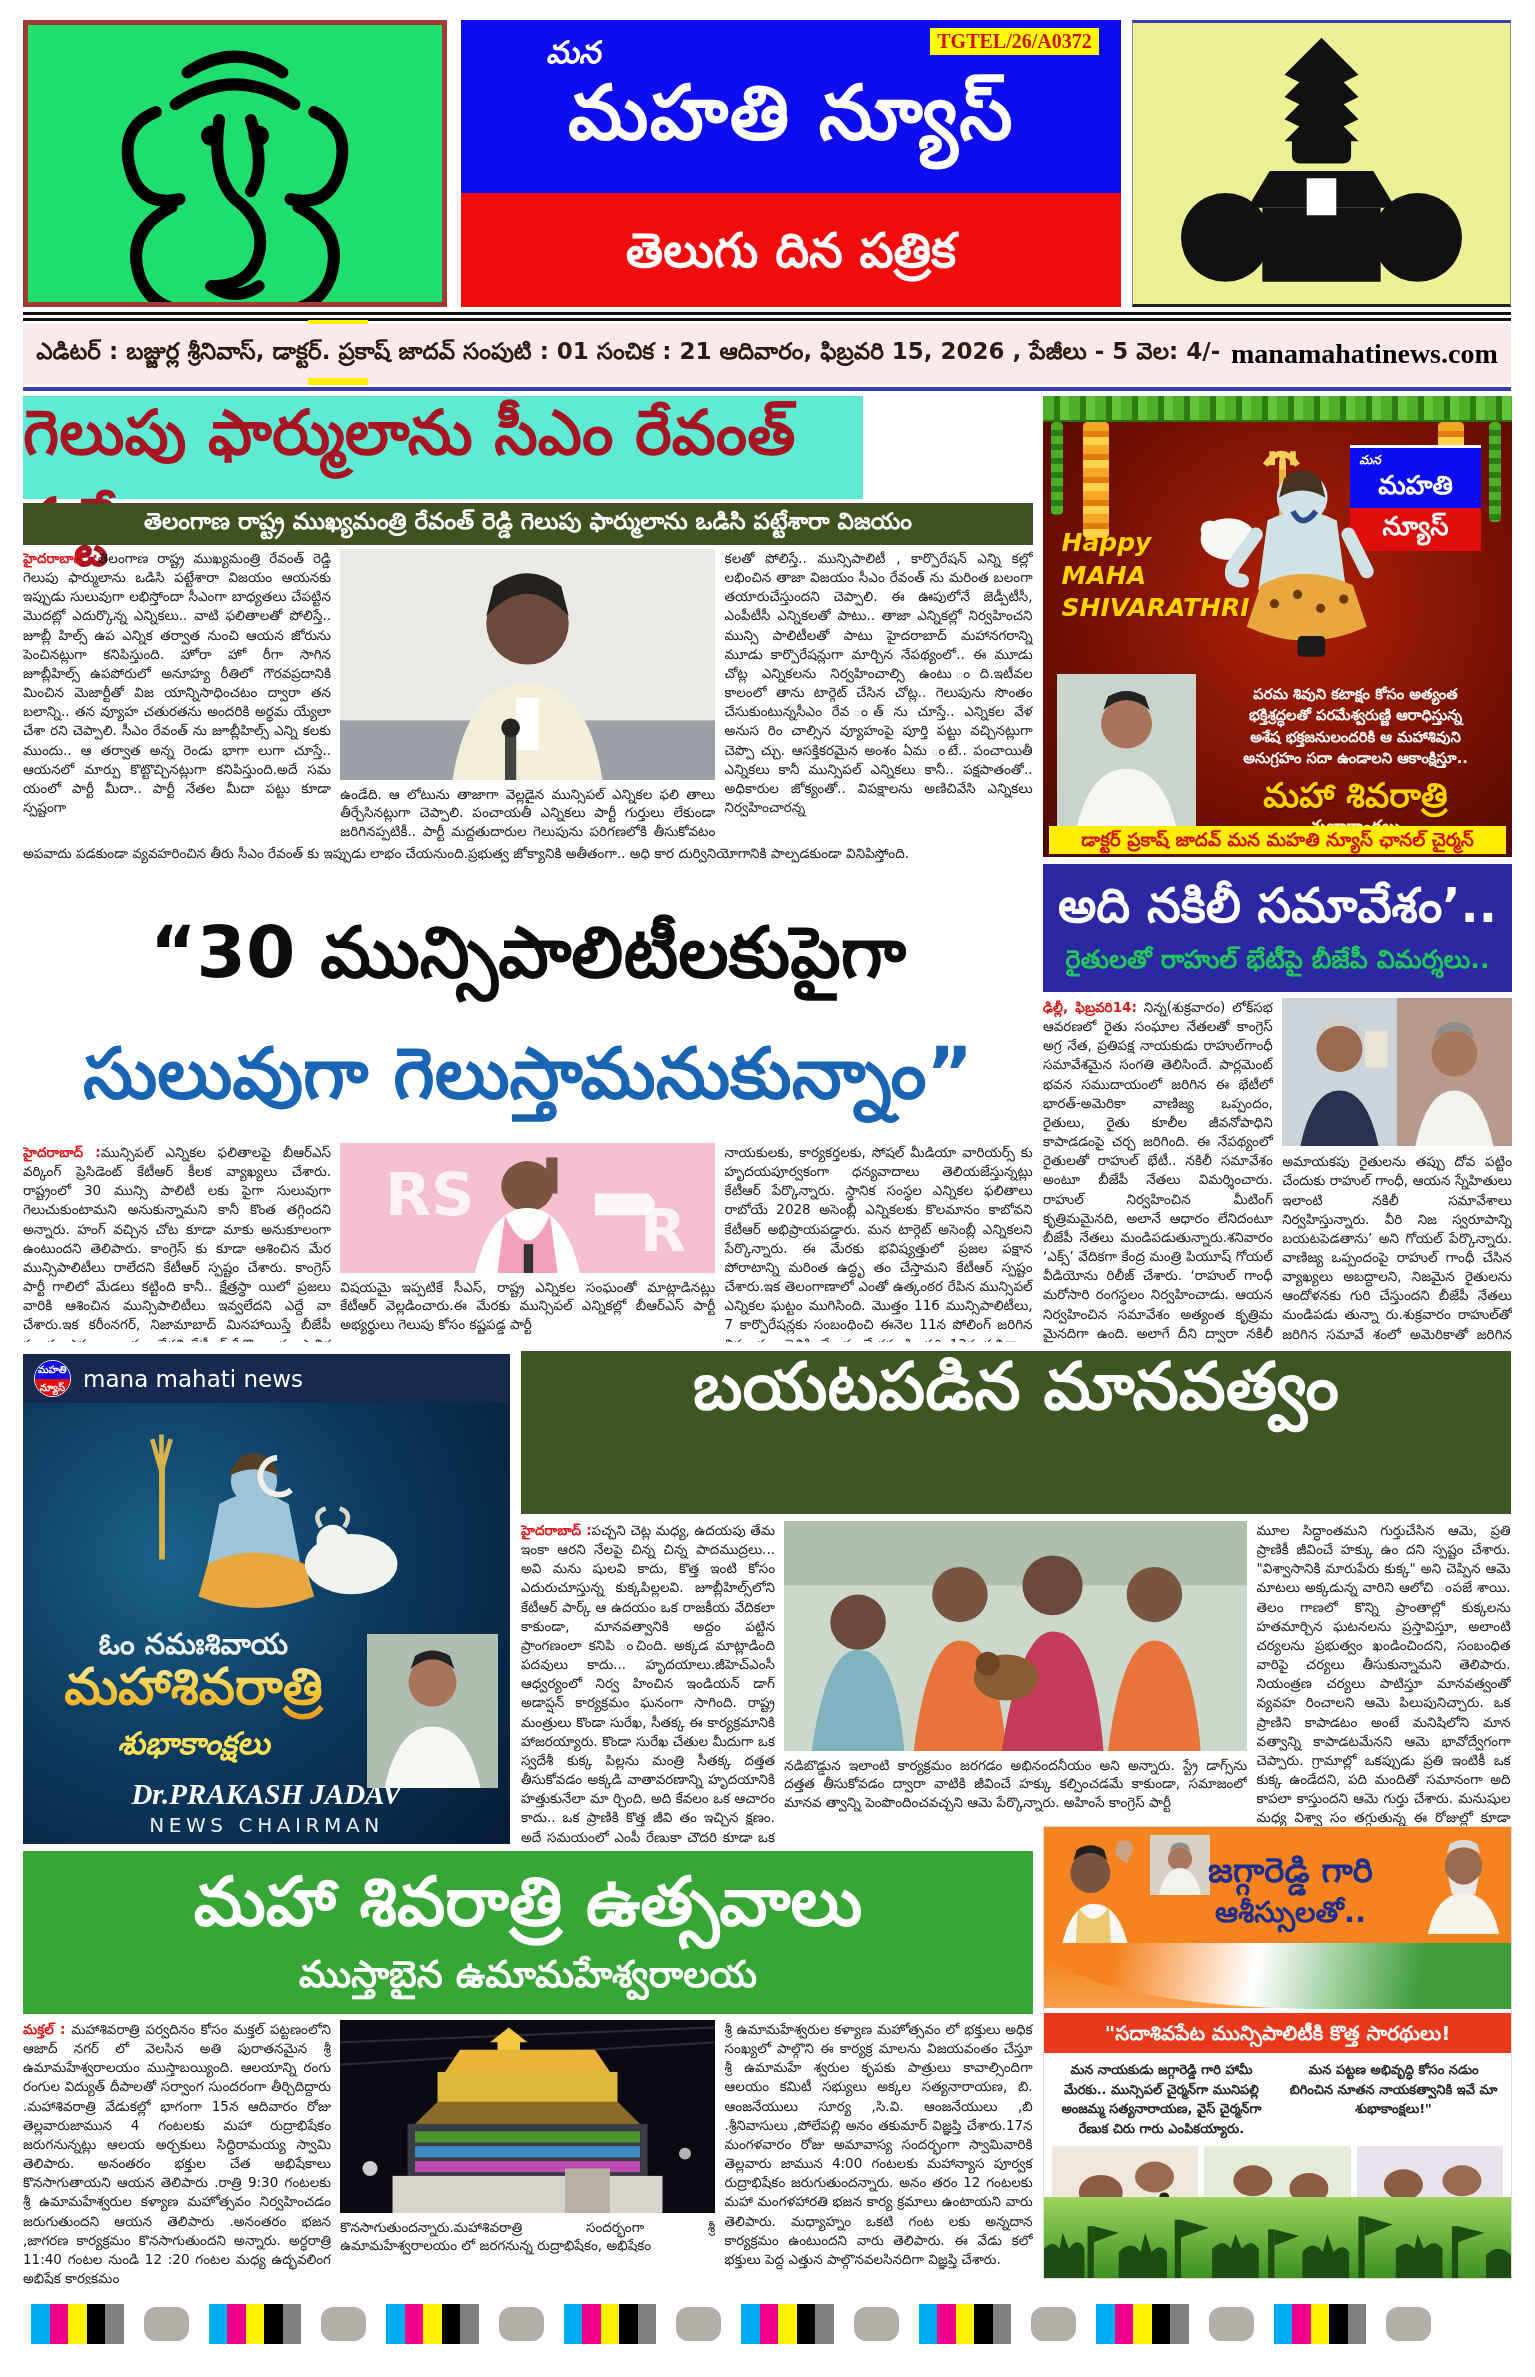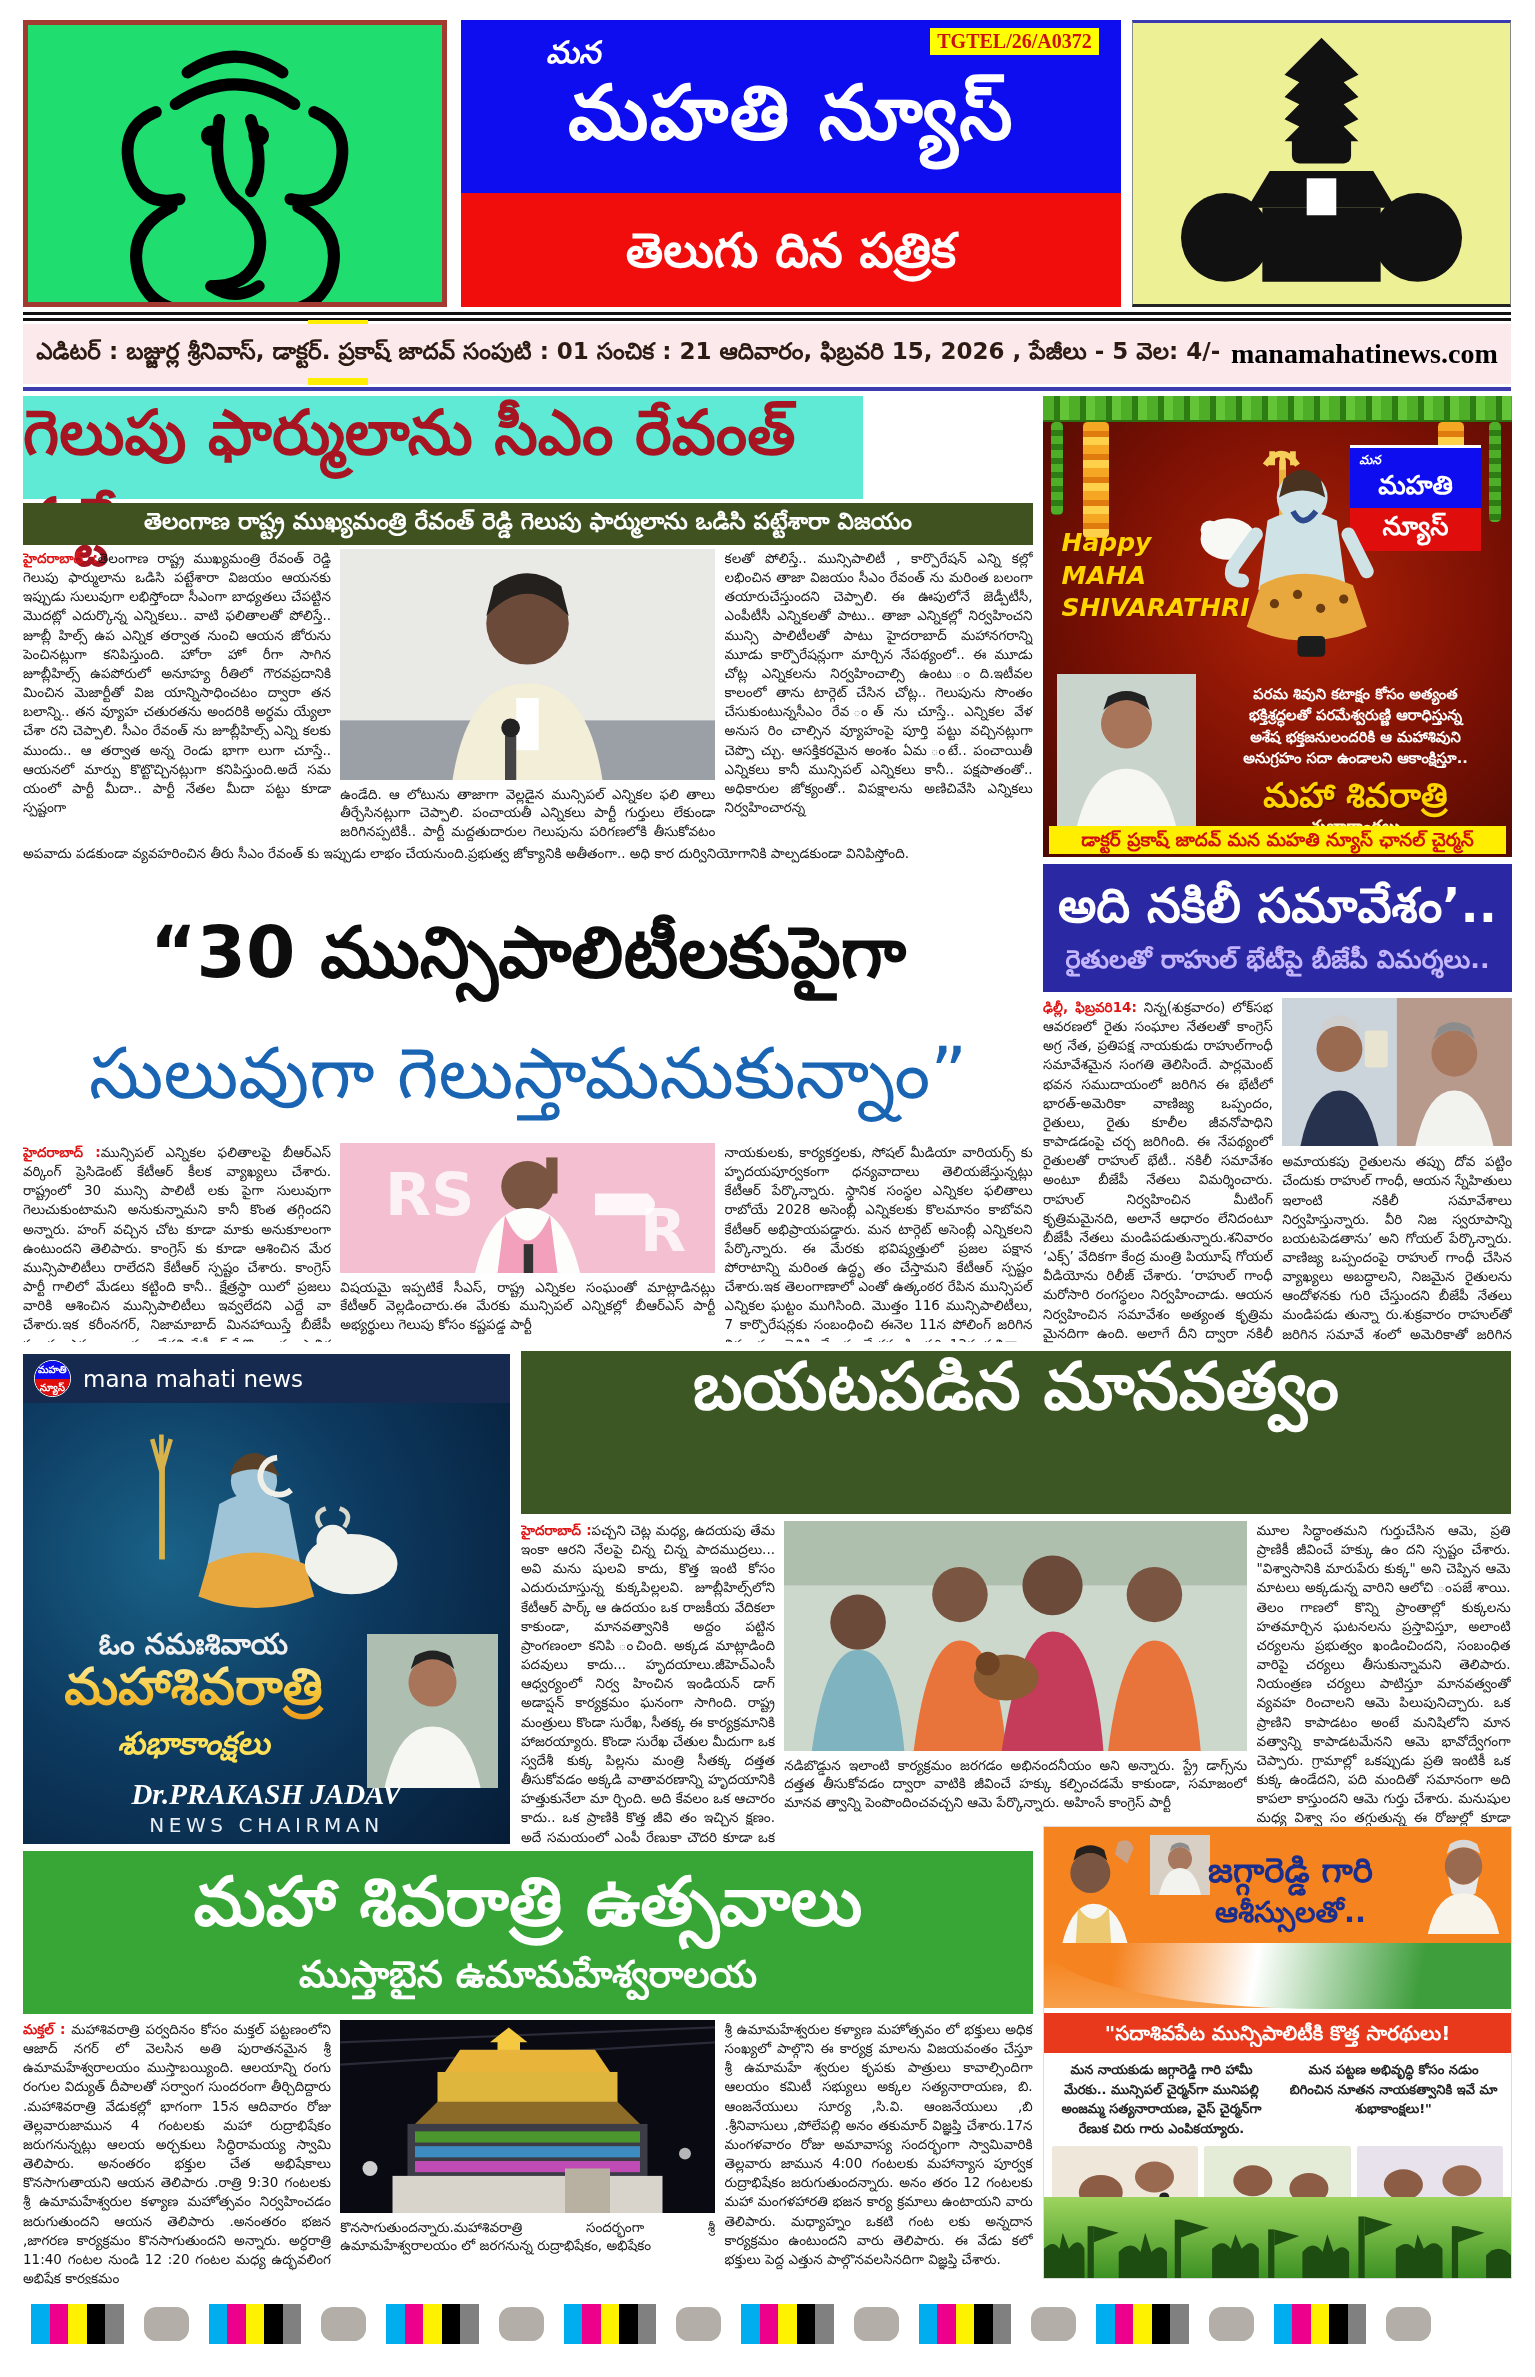--- a/index.html
+++ b/index.html
@@ -44,21 +44,21 @@
   .body-text { font-size:13.5px; line-height:1.42; text-align:justify; color:#141414; }
   .dateline { color:#e01616; font-weight:bold; }
   .photo-frame { width:100%; background:#e8e8e4; position:relative; overflow:hidden; }
   .a1-bottom { position:absolute; left:23px; top:844px; width:1010px; height:45px; display:flex; gap:18.5px; overflow:hidden; }
   .a1-bottom div { flex:1; }
 
   
   .a2-h1 { position:absolute; left:23px; top:895px; width:1010px; height:116px; color:#0d0d0d;
     font-size:71px; font-weight:bold; text-align:center; line-height:116px; }
   .a2-h2 { position:absolute; left:23px; top:1016px; width:1010px; height:116px; color:#1a64b4;
-    font-size:71px; font-weight:normal; text-align:center; line-height:116px; }
+    font-size:71px; font-weight:bold; text-align:center; line-height:116px; }
   .a2-body { position:absolute; left:23px; top:1143px; width:1010px; height:199px; display:flex; gap:9.3px; overflow:hidden; }
   .caption { font-size:13.5px; line-height:1.4; text-align:justify; color:#141414; margin-top:4.6px; }
 
   
   .shiv-ad { position:absolute; left:1043px; top:396px; width:469px; height:461px; overflow:hidden;
     background:radial-gradient(circle at 55% 45%, #b02206 0%, #7a1004 55%, #4a0a02 100%); }
   .garland-top { position:absolute; left:0; top:0; width:100%; height:26px;
     background:repeating-linear-gradient(90deg,#4fae28 0 10.8px,#2e7d14 10.8px 17px,#63c437 17px 26px); border-bottom:2.3px solid #2e6d10; }
   .marigold { position:absolute; width:26px; top:26px; height:116px;
     background:repeating-linear-gradient(180deg,#f5a623 0 9.3px,#e07b10 9.3px 15.4px,#ffd04a 15.4px 23px); border-radius:4.6px; }
@@ -76,21 +76,21 @@
   .ad-title { position:absolute; left:170px; top:379px; width:285px; color:#ffd400; font-size:34px;
     font-weight:bold; text-align:center; text-shadow:1.5px 1.5px 0 #5a0c02; }
   .ad-sub { position:absolute; left:170px; top:420px; width:285px; color:#ffefc2; font-size:18.5px; font-weight:bold; text-align:center; }
   .chairman-photo { position:absolute; left:14px; top:278px; width:139px; height:158px; background:#cfd8d2; overflow:hidden; }
   .ad-footer { position:absolute; left:6.2px; bottom:3.1px; right:6.2px; height:28px; background:#ffee00;
     color:#d01010; font-weight:bold; font-size:18.5px; text-align:center; line-height:28px; }
 
   
   .nak-banner { position:absolute; left:1043px; top:864px; width:469px; height:128px; background:#2a28a2; text-align:center; }
   .nak-banner .t1 { color:#fff; font-size:48px; font-weight:bold; line-height:83px; }
-  .nak-banner .t2 { color:#c4b5fd; font-size:25.4px; font-weight:bold; line-height:1; }
+  .nak-banner .t2 { color:#22c55e; font-size:25.4px; font-weight:bold; line-height:1; }
   .nak-body { position:absolute; left:1043px; top:998px; width:469px; height:345px; display:flex; gap:9.3px; overflow:hidden; }
   .nak-col { width:230px; overflow:hidden; }
   .duo-photo { width:100%; height:148px; background:#b8b4ac; position:relative; overflow:hidden; margin-bottom:6.2px; }
 
   
   .lad { position:absolute; left:23px; top:1354px; width:487px; height:490px; overflow:hidden; }
   .lad-head { height:49px; background:#152a4e; display:flex; align-items:center; gap:12.3px; padding-left:10.8px; }
   .lad-logo { width:37px; height:37px; border-radius:50%; overflow:hidden; border:1.5px solid #fff; }
   .lad-logo .h1c { height:50%; background:#0d0def; color:#fff; font-size:10px; text-align:center; line-height:17px; font-weight:bold;}
   .lad-logo .h2c { height:50%; background:#e00d0d; color:#fff; font-size:10px; text-align:center; line-height:17px; font-weight:bold;}

